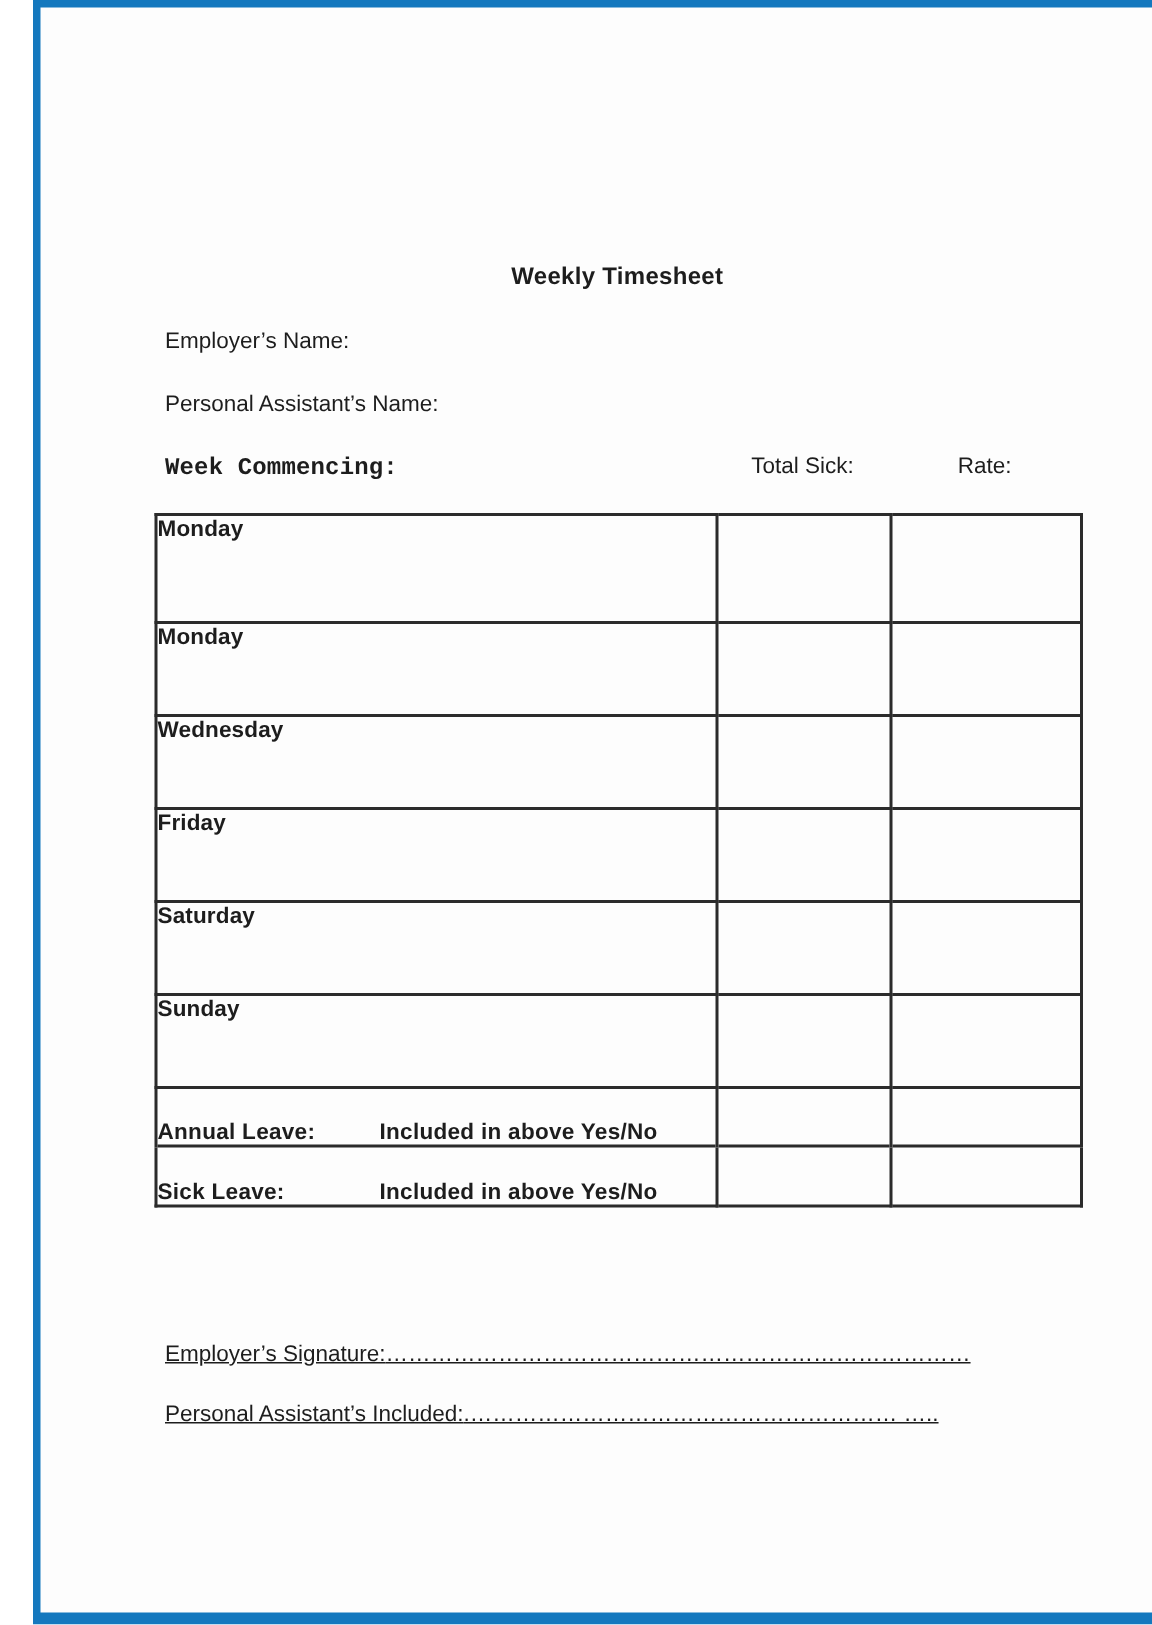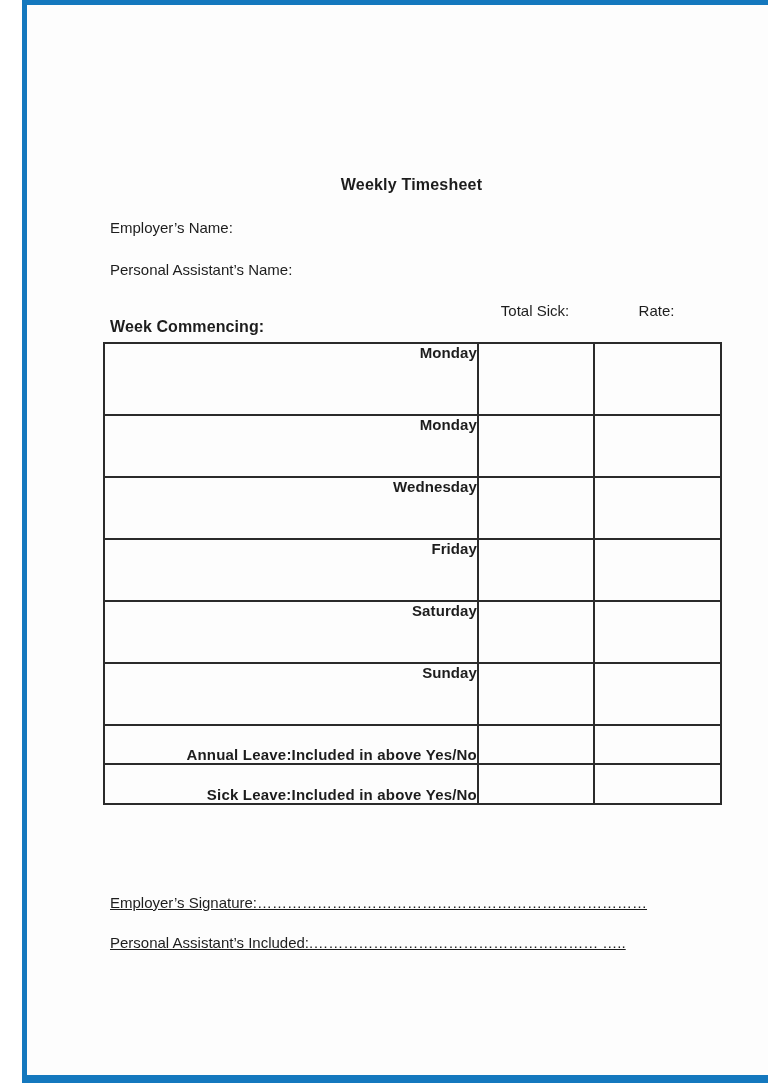--- a/index.html
+++ b/index.html
@@ -30,32 +30,31 @@
     font-size: 16px;
     font-weight: bold;
     letter-spacing: 0.2px;
   }
 
   .lbl { font-size: 15px; white-space: nowrap; }
   .lbl.bold { font-weight: bold; font-size: 16px; letter-spacing: 0.1px; }
 
   #employer-name-label   { left: 83px; top: 214px; }
   #assistant-name-label  { left: 83px; top: 256px; }
-  #week-commencing-label { left: 83px; top: 312px; }
+  #week-commencing-label { left: 83px; top: 298px; font-family: Liberation Mono, monospace; }
   #total-hours-label     { left: 450px; width: 116px; top: 297px; text-align: center; }
   #rate-label            { left: 566px; width: 127px; top: 297px; text-align: center; }
 
   table.timesheet {
     position: absolute;
     left: 76px;
     top: 337px;
     width: 617px;
     border-collapse: collapse;
     table-layout: fixed;
-    text-align: right;
   }
   col.c1 { width: 374px; }
   col.c2 { width: 116px; }
   col.c3 { width: 127px; }
 
   table.timesheet td {
     border: 2px solid #2b2b2b;
     padding: 0;
     background: transparent;
   }
@@ -72,21 +71,21 @@
   tr.leave-row td { height: 37px; vertical-align: bottom; }
   tr.leave-row.annual td { border-bottom-width: 1px; }
   tr.leave-row.sick td { height: 38px; }
   td.leave-cell {
     font-weight: bold;
     font-size: 15px;
     padding: 0 0 4px 7px;
     letter-spacing: 0.2px;
     white-space: nowrap;
   }
-  .leave-label { display: inline-block; width: 114px; }
+  .leave-label { display: inline-block; width: 148px; }
 
   .sig { font-size: 15px; white-space: nowrap; text-decoration: underline; }
   #employer-signature  { left: 83px; top: 889px; }
   #assistant-signature { left: 83px; top: 929px; }
 </style>
 </head>
 <body>
 
 <div class="page" style="border-color: rgb(20, 120, 190); background: rgb(253, 253, 253); color: rgb(29, 29, 29); margin-left: 22px;">
 

